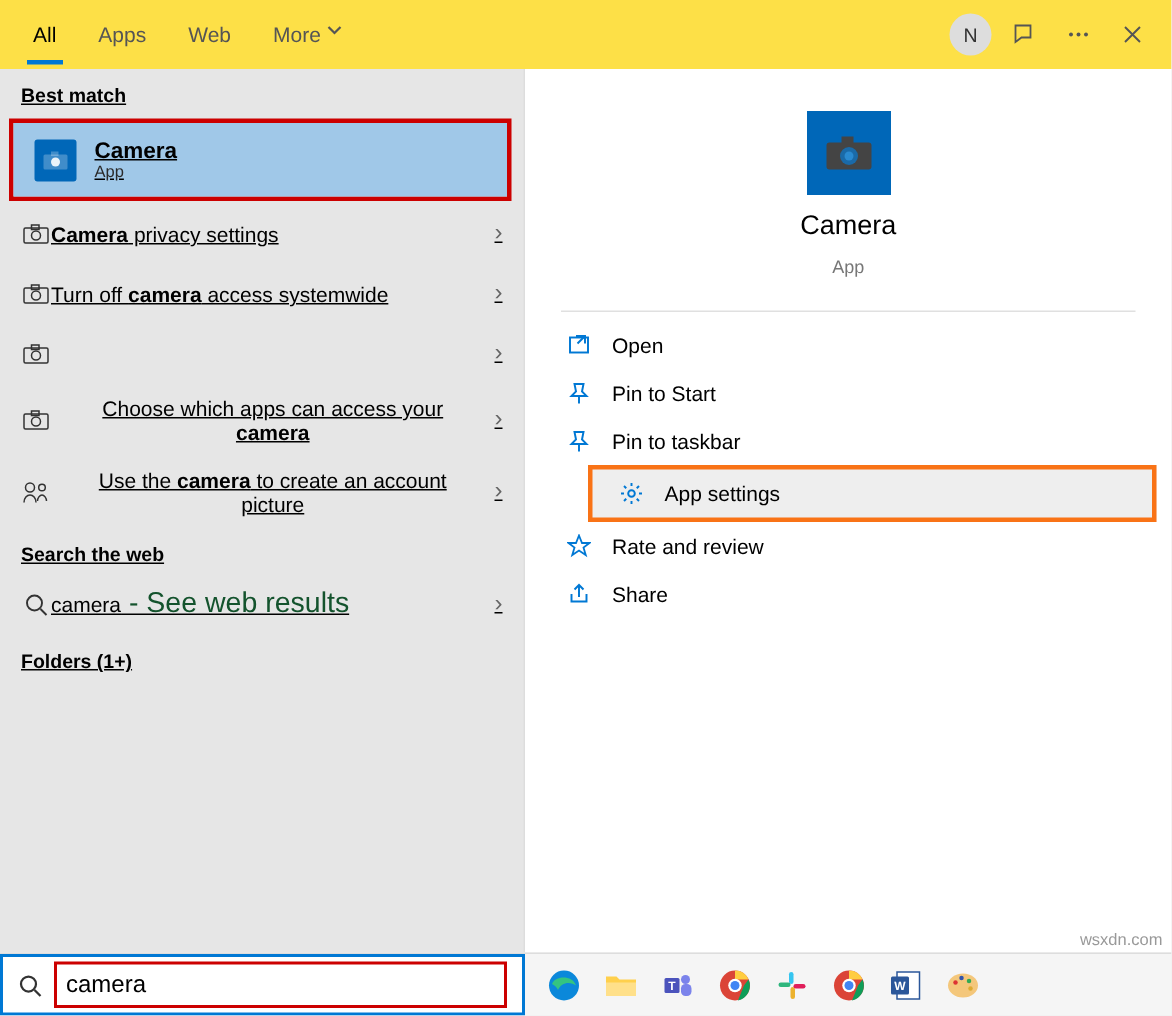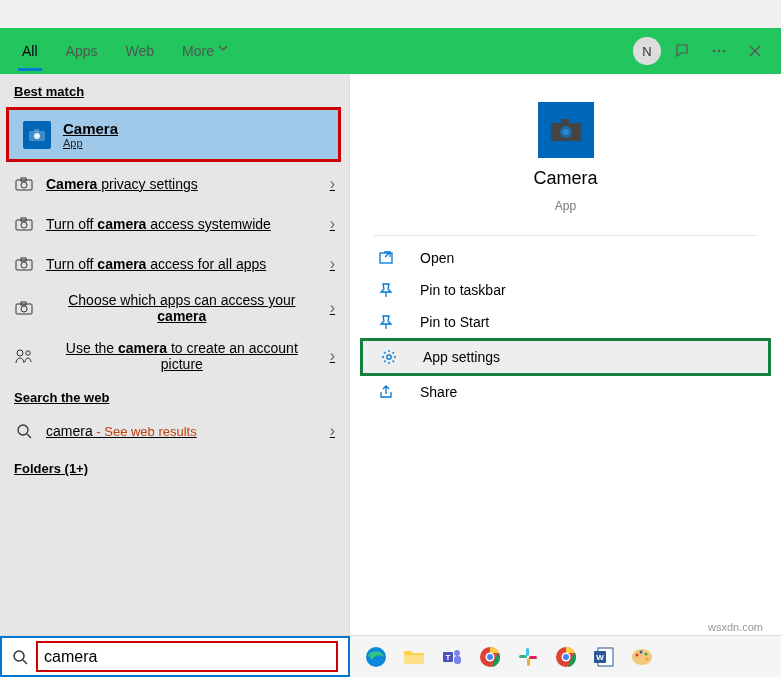--- a/index.html
+++ b/index.html
@@ -1,58 +1,58 @@
 <!DOCTYPE html>
 <html><head>
   <meta charset="utf-8">
   <style>
     * { box-sizing: border-box; margin: 0; padding: 0; font-family: "Segoe UI", sans-serif; }
     body { width: 781px; height: 677px; background: #f0f0f0; display: flex; flex-direction: column; overflow: hidden; position: relative; }
 
     
-    .tabs-bar { display: flex; align-items: center; height: 46px; padding: 0 8px; background: #22c55e; margin-top: 28px; }
+    .tabs-bar { display: flex; align-items: center; height: 46px; padding: 0 8px; background: #fde047; }
     .tab { padding: 10px 14px 10px; font-size: 14px; color: #555; cursor: pointer; position: relative; }
     .tab.active { color: #000; }
     .tab.active::after { content: ""; position: absolute; bottom: -2px; left: 10px; right: 10px; height: 3px; background: #0078d4; }
     .tab-more { display: flex; gap: 4px; }
     .spacer { flex: 1; }
     .title-btn { width: 36px; height: 36px; display: flex; align-items: center; justify-content: center; color: #555; cursor: pointer; }
     .avatar-circle { width: 28px; height: 28px; border-radius: 50%; background: #ddd; display: flex; align-items: center; justify-content: center; font-size: 13px; color: #333; }
 
     
     .main { flex: 1; display: flex; min-height: 0; }
     .left-pane { width: 350px; background: #e6e6e6; display: flex; flex-direction: column; overflow-y: auto; border-right: 1px solid #ddd; text-decoration: underline; }
     .right-pane { flex: 1; background: #fff; display: flex; flex-direction: column; }
 
     .section-header { font-size: 13px; font-weight: 600; padding: 10px 14px 6px; }
-    .item { display: flex; align-items: center; padding: 8px 14px; gap: 12px; cursor: pointer; position: relative; min-height: 40px; }
+    .item { display: flex; align-items: center; padding: 8px 14px; cursor: pointer; position: relative; min-height: 40px; }
     .item .icon-box { width: 20px; height: 20px; display: flex; align-items: center; justify-content: center; flex-shrink: 0; }
     .item .chev { margin-left: auto; color: #666; }
     .item-text { flex: 1; font-size: 14px; }
     .item .line2 { font-size:14px; display:block;text-align:center; }
 
     .best-item { background: #a0c8e8; padding: 10px 14px; display: flex; align-items: center; gap: 12px; }
     .best-item .app-icon { width: 28px; height: 28px; background: #0067b8; display:flex; align-items:center; justify-content:center; border-radius:2px; }
     .best-block { border: 3px solid #c00; margin: 2px 8px 2px 6px; }
     .best-title { font-weight:600; font-size:15px; }
     .best-sub { font-size:11px; color:#2a2a2a; }
     .bold-part { font-weight:600; color:#000; }
 
-    .web-item .web-muted { color:#c2410c; font-size:13px; }
+    .web-item .web-muted { color:#14532d; font-size:19px; }
 
     
     .right-header { padding-top: 28px; display:flex; flex-direction:column; align-items:center; gap:10px; }
     .app-tile { width: 56px; height: 56px; background:#0067b8; display:flex; align-items:center; justify-content:center; }
     .app-title { font-size:18px; }
     .app-type { font-size:12px; color:#777; }
     .divider { height:1px; background:#e0e0e0; margin: 22px 24px 6px; }
     .action-list { padding: 0 10px; }
-    .action { display:flex; align-items:center; gap:26px; padding: 8px 18px; font-size:14px; cursor:pointer; }
+    .action { display:flex; align-items:center; gap:14px; padding: 8px 18px; font-size:14px; cursor:pointer; }
     .action svg, .action .ic { color:#0078d4; width:16px; height:16px; flex-shrink:0; }
-    .action.highlight { border: 3px solid #15803d; background:#eee; }
+    .action.highlight { border: 3px solid #f97316; background:#eee;margin-left:32px; }
 
     
     .bottom-bar { height: 42px; display:flex; align-items:stretch; background:#f5f5f5; border-top:1px solid #ddd; }
     .search-wrap { width: 350px; background:#fff; border: 2px solid #0078d4; display:flex; align-items:center; padding:0 10px; gap:8px; }
     .search-wrap input { flex:1; border:none; outline:none; font-size:16px; width:0; }
     .search-inner-box { border: 2px solid #c00; flex:1; height: calc(100% - 6px); margin:3px 0; display:flex; align-items:center; padding:0 6px; }
     .taskbar-icons { flex:1; display:flex; align-items:center; gap:14px; padding:0 14px; }
     .tb-icon { width:24px; height:24px; display:flex; align-items:center; justify-content:center; }
 
     svg { display:block; }
@@ -140,21 +140,20 @@
     </div>
 
     <div class="item">
       <span class="icon-box">
           <svg width="18" height="14" viewBox="0 0 18 14">
             <rect x="1" y="3" width="16" height="10" rx="1" fill="none" stroke="#333"></rect>
             <circle cx="9" cy="8" r="3" fill="none" stroke="#333"></circle>
             <rect x="6" y="1" width="5" height="3" fill="none" stroke="#333"></rect>
           </svg>
         </span>
-      <span class="item-text"><span>Turn off </span><span class="bold-part">camera</span><span> access for all apps</span></span>
       <span class="chev">›</span>
     </div>
 
     <div class="item">
       <span class="icon-box">
           <svg width="18" height="14" viewBox="0 0 18 14">
             <rect x="1" y="3" width="16" height="10" rx="1" fill="none" stroke="#333"></rect>
             <circle cx="9" cy="8" r="3" fill="none" stroke="#333"></circle>
             <rect x="6" y="1" width="5" height="3" fill="none" stroke="#333"></rect>
           </svg>
@@ -218,34 +217,40 @@
             <rect x="2" y="3" width="12" height="10" fill="none" stroke="currentColor" stroke-width="1.3"></rect>
             <path d="M6 2h6v5" fill="none" stroke="currentColor" stroke-width="1.3"></path>
             <path d="M12 2L7 7" stroke="currentColor" stroke-width="1.3"></path>
           </svg>
         <span>Open</span>
       </div>
       <div class="action">
         <svg class="ic" viewBox="0 0 16 16">
             <path d="M5 2h6l-1 5 3 3H3l3-3-1-5zM8 10v5" fill="none" stroke="currentColor" stroke-width="1.3"></path>
           </svg>
+        <span>Pin to Start</span>
+      </div>
+      <div class="action">
+        <svg class="ic" viewBox="0 0 16 16">
+            <path d="M5 2h6l-1 5 3 3H3l3-3-1-5zM8 10v5" fill="none" stroke="currentColor" stroke-width="1.3"></path>
+          </svg>
         <span>Pin to taskbar</span>
-      </div>
-      <div class="action">
-        <svg class="ic" viewBox="0 0 16 16">
-            <path d="M5 2h6l-1 5 3 3H3l3-3-1-5zM8 10v5" fill="none" stroke="currentColor" stroke-width="1.3"></path>
-          </svg>
-        <span>Pin to Start</span>
       </div>
       <div class="action highlight">
         <svg class="ic" viewBox="0 0 16 16">
             <circle cx="8" cy="8" r="2.2" fill="none" stroke="currentColor" stroke-width="1.3"></circle>
             <path d="M8 1v2M8 13v2M1 8h2M13 8h2M3 3l1.5 1.5M11.5 11.5L13 13M13 3l-1.5 1.5M4.5 11.5L3 13" stroke="currentColor" stroke-width="1.3"></path>
           </svg>
         <span>App settings</span>
+      </div>
+      <div class="action">
+        <svg class="ic" viewBox="0 0 16 16">
+            <path d="M8 1l2 5h5l-4 3 1.5 5L8 11l-4.5 3L5 9 1 6h5z" fill="none" stroke="currentColor" stroke-width="1.2"></path>
+          </svg>
+        <span>Rate and review</span>
       </div>
       <div class="action">
         <svg class="ic" viewBox="0 0 16 16">
             <path d="M3 8v5h10V8M8 2v8M5 5l3-3 3 3" fill="none" stroke="currentColor" stroke-width="1.3"></path>
           </svg>
         <span>Share</span>
       </div>
     </div>
   </div>
 </div>
@@ -319,13 +324,13 @@
           <ellipse cx="11" cy="11" rx="10" ry="8" fill="#f4c77b"></ellipse>
           <circle cx="6" cy="9" r="1.5" fill="#d33"></circle>
           <circle cx="10" cy="6" r="1.5" fill="#35a"></circle>
           <circle cx="15" cy="8" r="1.5" fill="#3a5"></circle>
           <circle cx="16" cy="13" r="1.5" fill="#da3"></circle>
         </svg>
       </div>
   </div>
 </div>
 
-<div style="position:absolute; bottom:44px; right:18px; font-size:11px; color:#999;">wsxdn.com</div>
+<div style="position:absolute; bottom:44px; right:6px; font-size:11px; color:#999;">wsxdn.com</div>
 
 </body></html>

